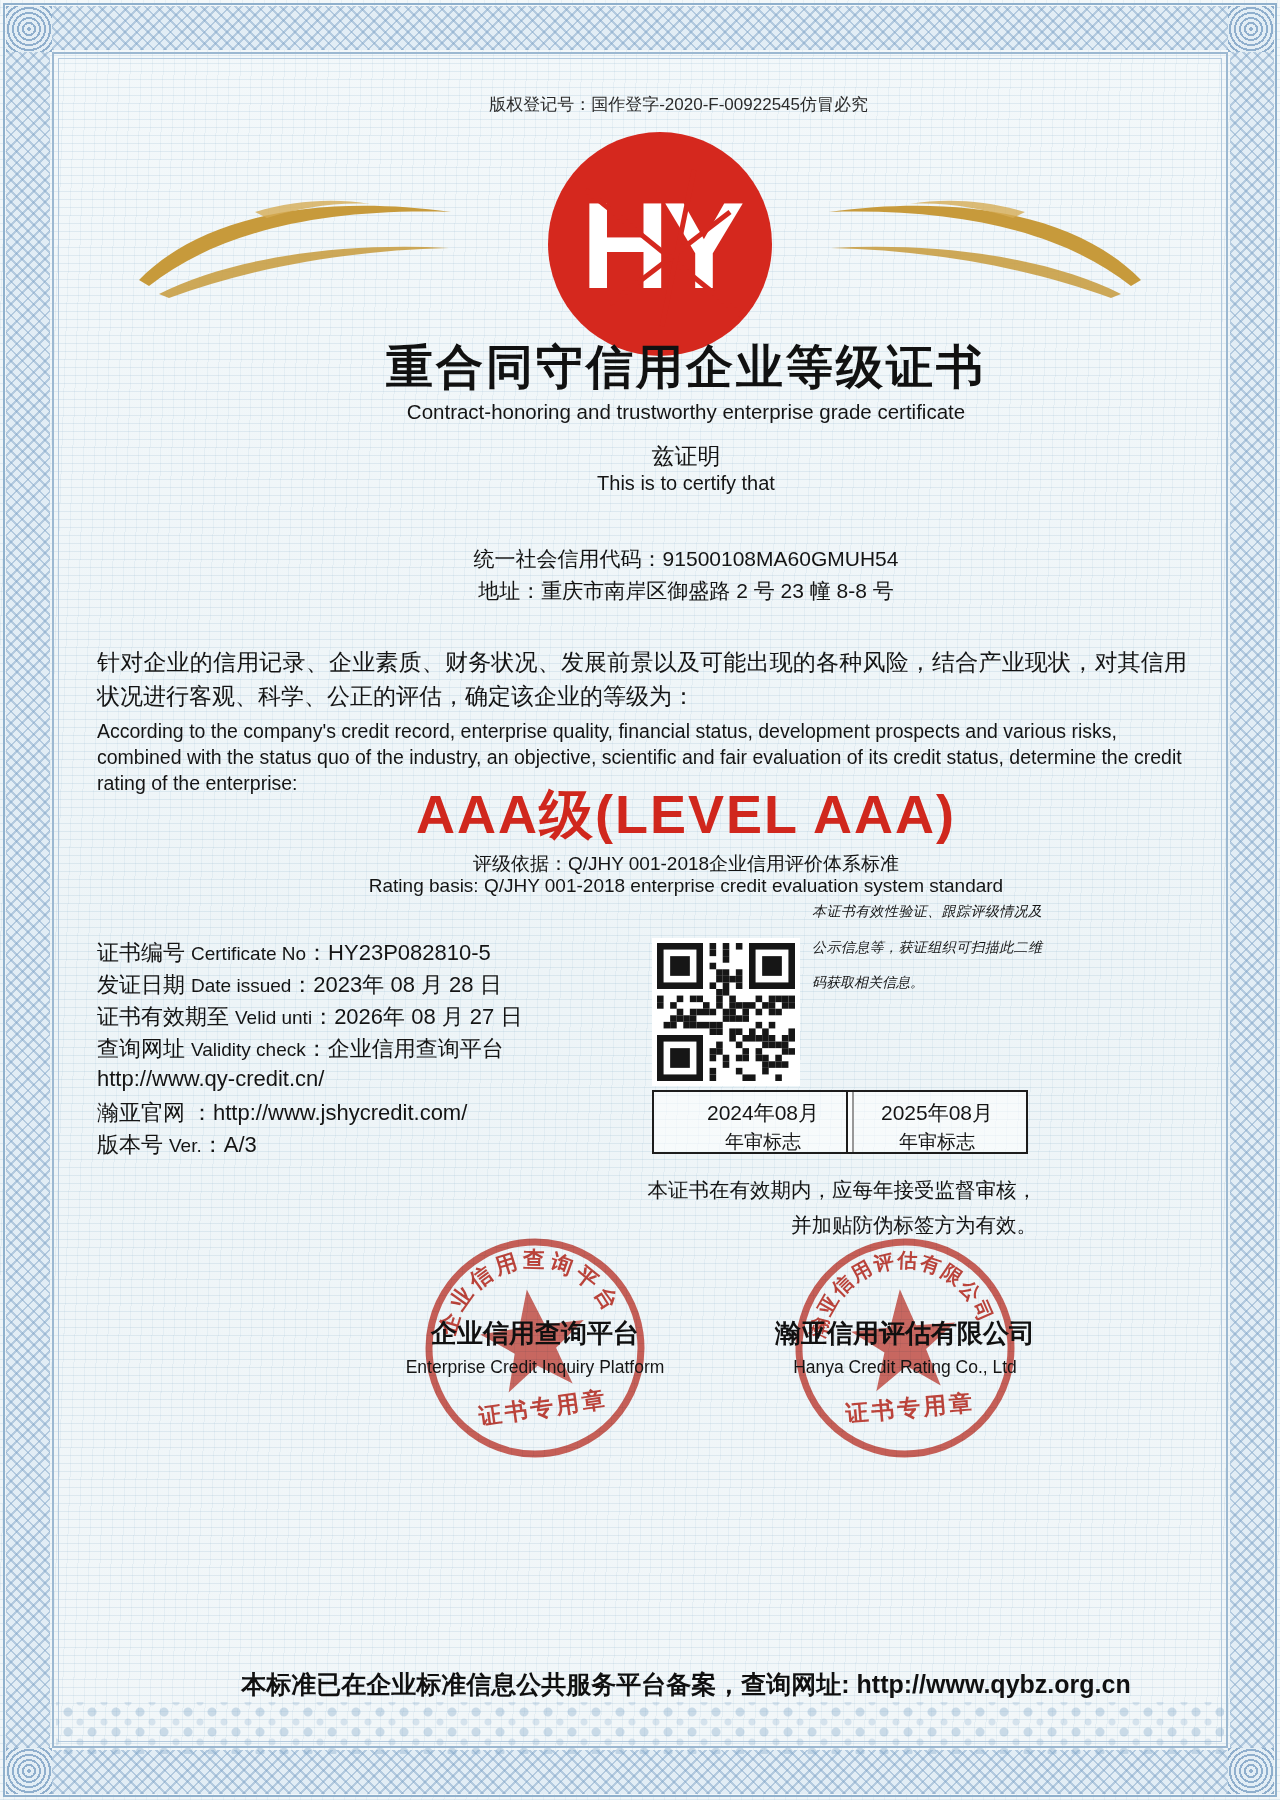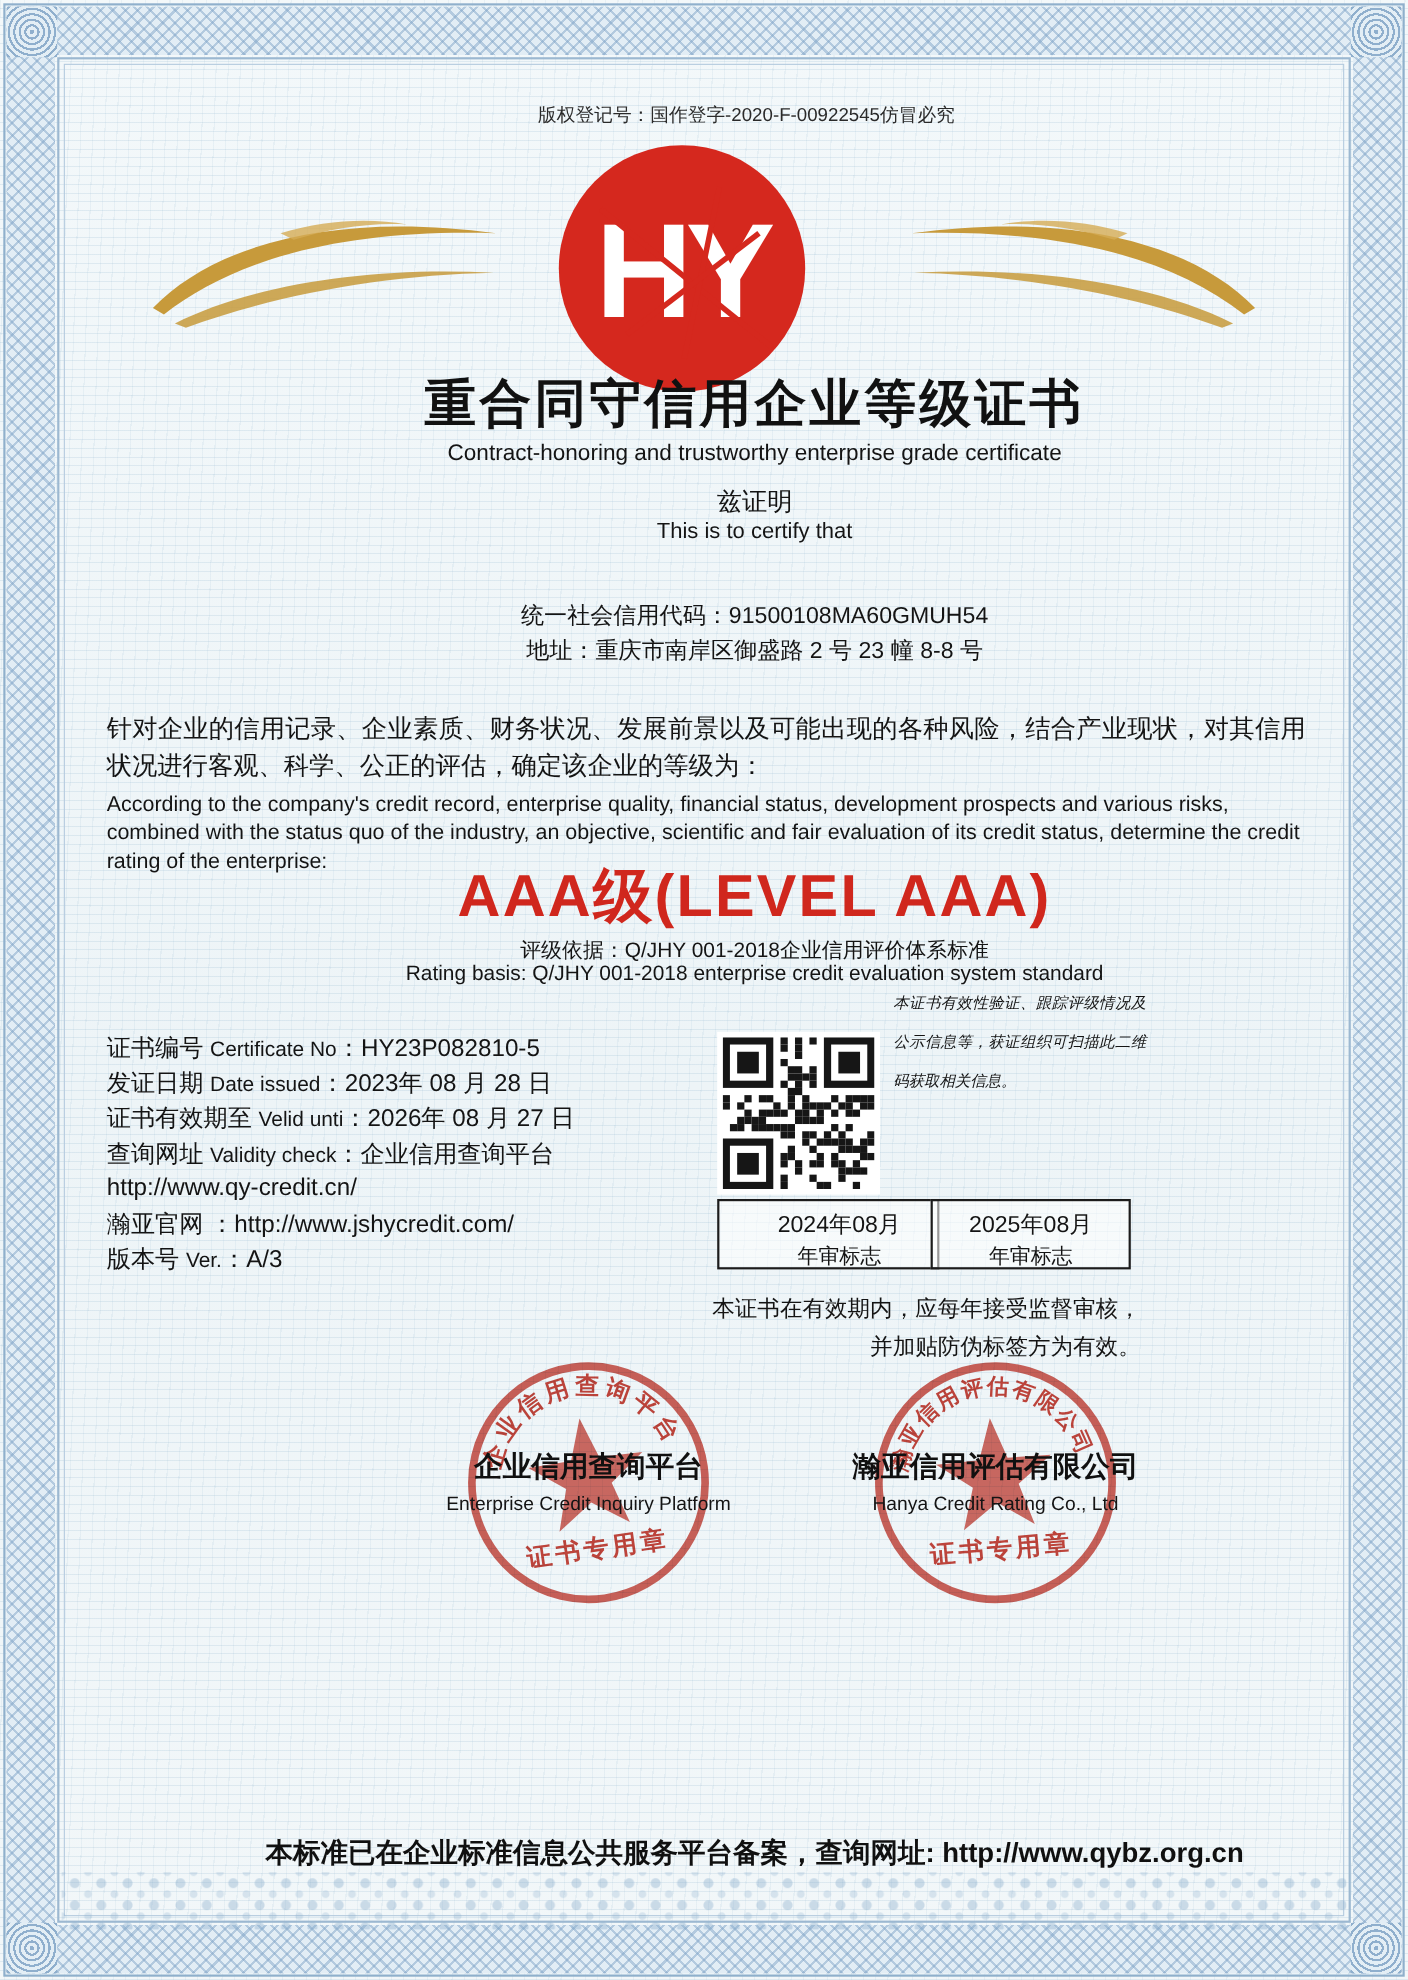--- a/index.html
+++ b/index.html
@@ -29,21 +29,21 @@
   .frame-inner{position:absolute;inset:58px;border:1px solid #b4cade;}
   .lace{position:absolute;left:56px;right:56px;bottom:46px;height:52px;
       background:
         radial-gradient(circle, rgba(140,175,205,.40) 4px, transparent 5px) 0 0/24px 20px repeat,
         radial-gradient(circle, rgba(140,175,205,.28) 3px, transparent 4px) 12px 10px/24px 20px repeat;}
   
   .content{position:absolute;inset:0;}
   .abs{position:absolute;}
   .c{left:16px;width:100%;text-align:center;padding-left:30px;}
   .copyright{top:93px;left:0;width:868px;text-align:right;font-size:17px;color:#2a2a2a;}
-  .logo{top:128px;left:504px;width:232px;height:232px;}
+  .logo{top:128px;left:544px;width:232px;height:232px;}
   .flourish{top:182px;width:320px;height:125px;}
   .fl-left{left:135px;} .fl-right{left:825px;}
   .title-zh{top:336px;font-size:47px;font-weight:bold;letter-spacing:3px;color:#111;}
   .title-en{top:400px;font-size:20.5px;font-weight:500;}
   .certify-zh{top:441px;font-size:23px;font-weight:500;}
   .certify-en{top:472px;font-size:20px;}
   .company{top:500px;font-size:31px;font-weight:bold;letter-spacing:1px;}
   .credit{top:545px;font-size:21px;font-weight:500;}
   .address{top:577px;font-size:21px;font-weight:500;}
   .statement{top:645px;left:97px;width:1090px;}

